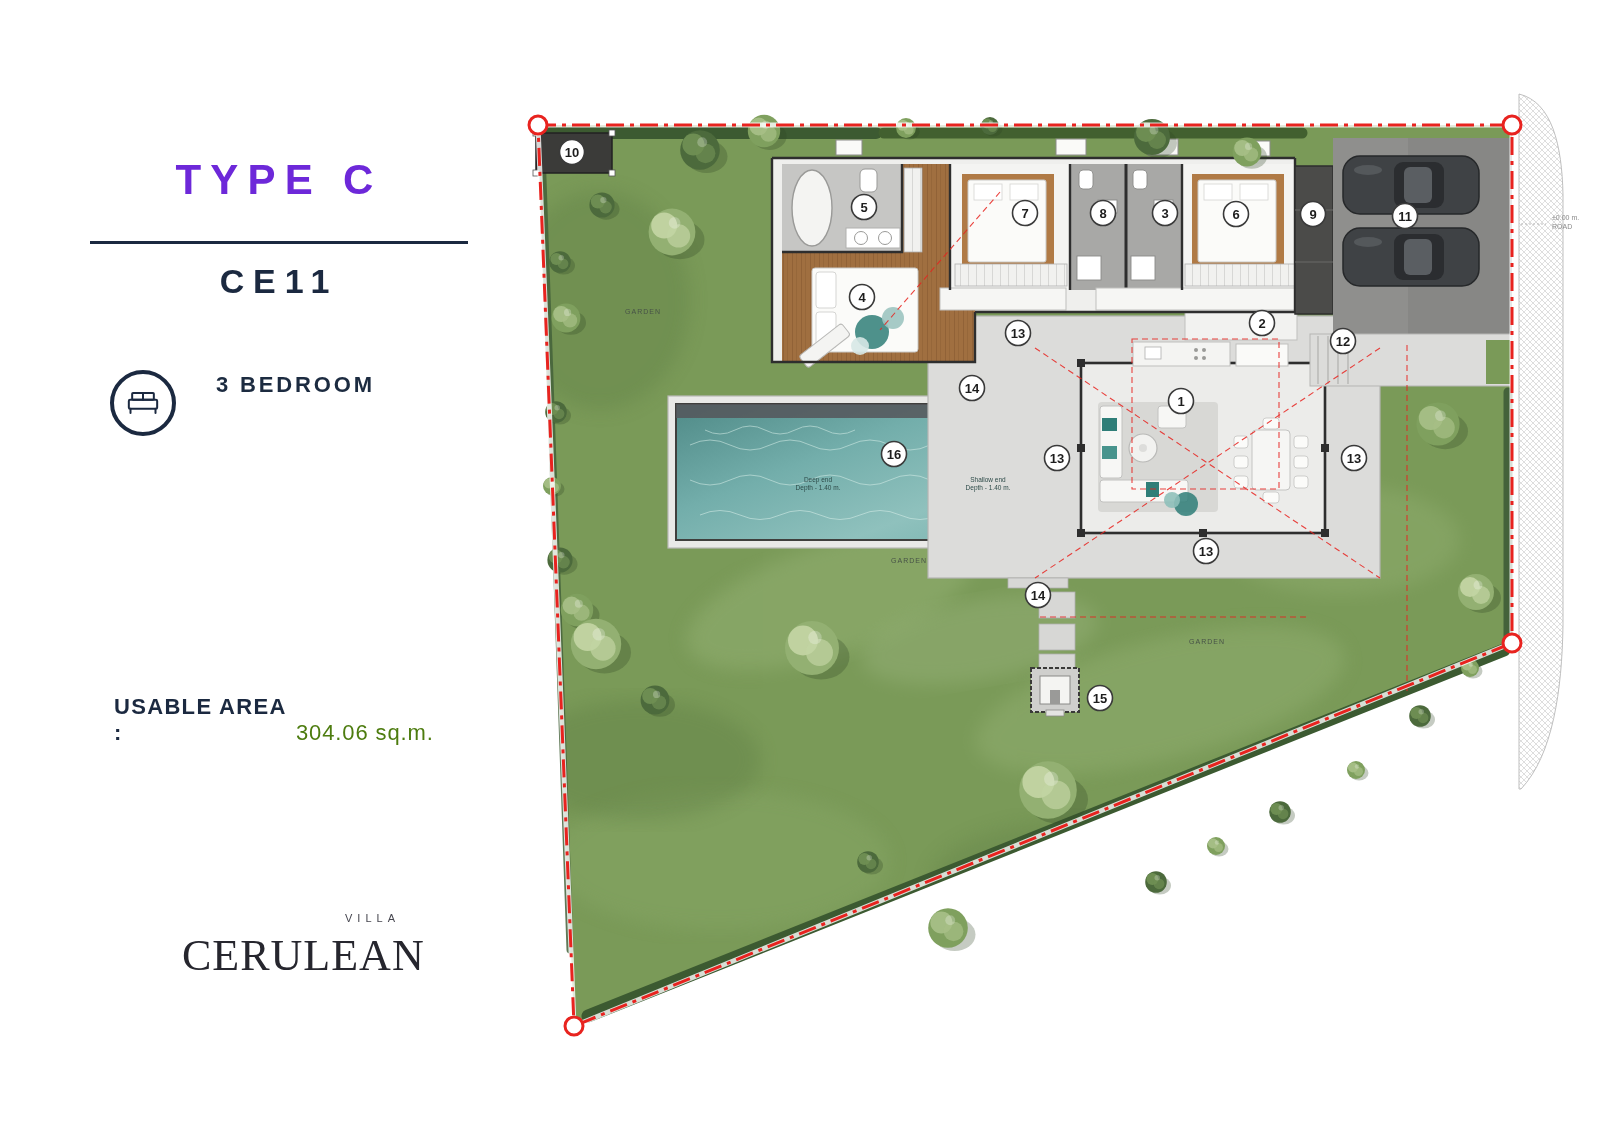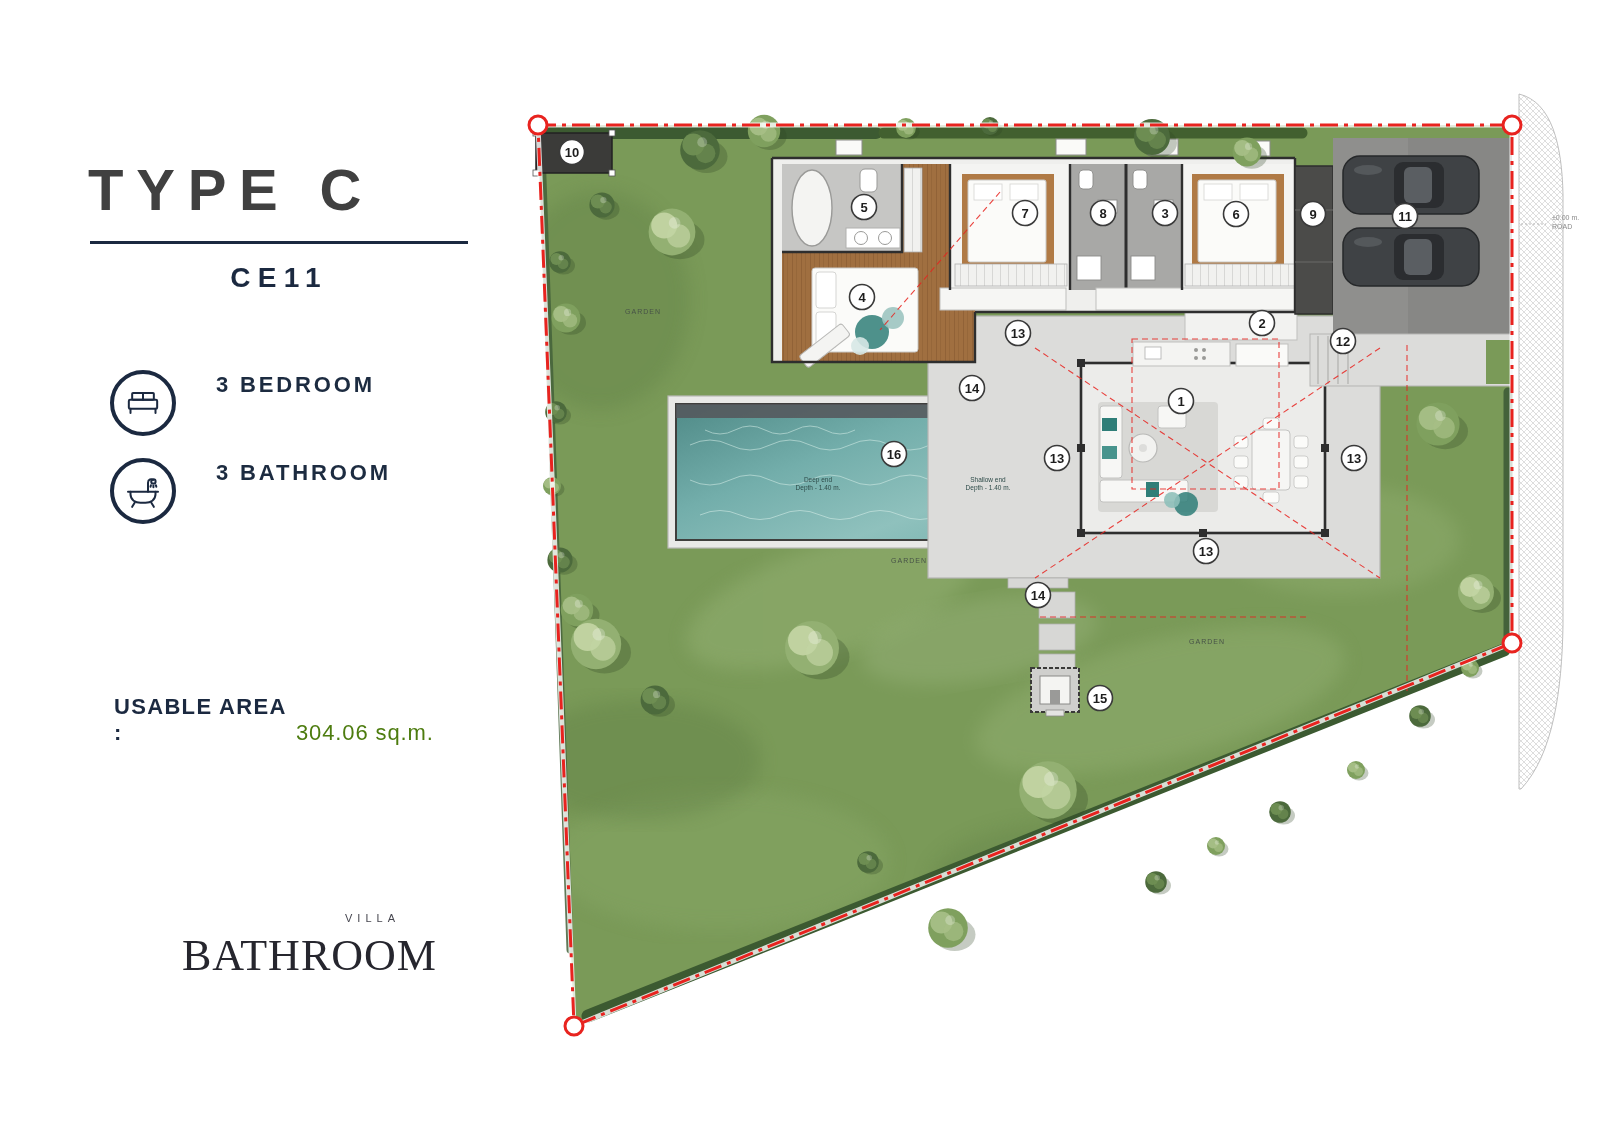--- a/index.html
+++ b/index.html
@@ -1,24 +1,24 @@
 <!DOCTYPE html>
 <html><head>
 <meta charset="utf-8">
 <style>
   html,body{margin:0;padding:0;background:#fff;}
   .page{position:relative;width:1600px;height:1132px;background:#ffffff;overflow:hidden;
         font-family:"Liberation Sans",sans-serif;color:#1b2940;}
   
   .panel{position:absolute;left:0;top:0;width:505px;height:1132px;}
-  .title{position:absolute;left:88px;top:156px;width:382px;
-         font-size:58px;font-weight:bold;letter-spacing:.22em;color:#404040;white-space:nowrap;}
+  .title{position:absolute;left:88px;top:156px;width:382px;text-align:center;
+         font-size:42px;font-weight:bold;letter-spacing:.22em;color:#6d28d9;white-space:nowrap;}
   .divider{position:absolute;left:90px;top:241px;width:378px;height:3px;background:#1b2940;}
   .code{position:absolute;left:90px;top:262px;width:378px;text-align:center;
-        font-size:28px;font-weight:bold;letter-spacing:.26em;color:#1b2940;}
+        font-size:34px;font-weight:bold;letter-spacing:.26em;color:#1b2940;}
   .features{position:absolute;left:110px;top:370px;}
   .feature{display:flex;margin-bottom:22px;}
   .fcirc{width:58px;height:58px;border:4px solid #1b2940;border-radius:50%;
          display:flex;align-items:center;justify-content:center;flex:0 0 auto;}
   .fcirc svg{width:40px;height:40px;stroke:#1b2940;fill:none;stroke-width:2.4;
              stroke-linecap:round;stroke-linejoin:round;}
   .flabel{margin-left:40px;font-size:22px;font-weight:bold;letter-spacing:.13em;color:#1c2b40;line-height:30px;}
   .areas{position:absolute;left:114px;top:694px;font-size:22px;}
   .arow{display:flex;margin-bottom:24px;align-items:flex-end;}
   .alabel{font-weight:bold;letter-spacing:.06em;width:182px;color:#1b2940;}
@@ -52,48 +52,32 @@
           <svg viewBox="0 0 48 48">
             <rect x="11" y="12" width="26" height="8" rx="1"></rect>
             <line x1="24" y1="12" x2="24" y2="20"></line>
             <rect x="7" y="20" width="34" height="11" rx="1.5"></rect>
             <line x1="9" y1="31" x2="9" y2="36"></line>
             <line x1="39" y1="31" x2="39" y2="36"></line>
           </svg>
         </div>
         <div class="flabel">3 BEDROOM</div>
       </div>
-      <div class="feature">
-        <div class="fcirc">
-          <svg viewBox="0 0 48 48">
-            <line x1="6" y1="25" x2="42" y2="25"></line>
-            <path d="M9,25 v3 c0,7 6,10 12,10 h6 c6,0 12,-3 12,-10 v-3"></path>
-            <line x1="14" y1="38" x2="11" y2="43"></line>
-            <line x1="34" y1="38" x2="37" y2="43"></line>
-            <path d="M30,25 v-11 c0,-4 4,-5 6,-3"></path>
-            <circle cx="36.5" cy="12.5" r="2.6"></circle>
-            <line x1="33.5" y1="17" x2="33" y2="19"></line>
-            <line x1="36.5" y1="17.5" x2="36.5" y2="19.5"></line>
-            <line x1="39.5" y1="17" x2="40" y2="19"></line>
-          </svg>
-        </div>
-        <div class="flabel">3 BATHROOM</div>
-      </div>
     </div>
 
     <div class="areas">
       <div class="arow">
         <span class="alabel">USABLE AREA :</span>
         <span class="avalue">304.06 sq.m.</span>
       </div>
     </div>
 
     <div class="logo">
       <span class="logo-villa">VILLA</span>
-      <span class="logo-name">BATHROOM</span>
+      <span class="logo-name">CERULEAN</span>
     </div>
   </div>
 
   <svg class="plan-svg" viewBox="0 0 1600 1132">
     <defs>
       <linearGradient id="poolgrad" x1="0" y1="0" x2="1" y2="1">
         <stop offset="0" stop-color="#4f8a87"></stop>
         <stop offset=".4" stop-color="#73aeab"></stop>
         <stop offset=".75" stop-color="#8fc1bd"></stop>
         <stop offset="1" stop-color="#79b3af"></stop>

